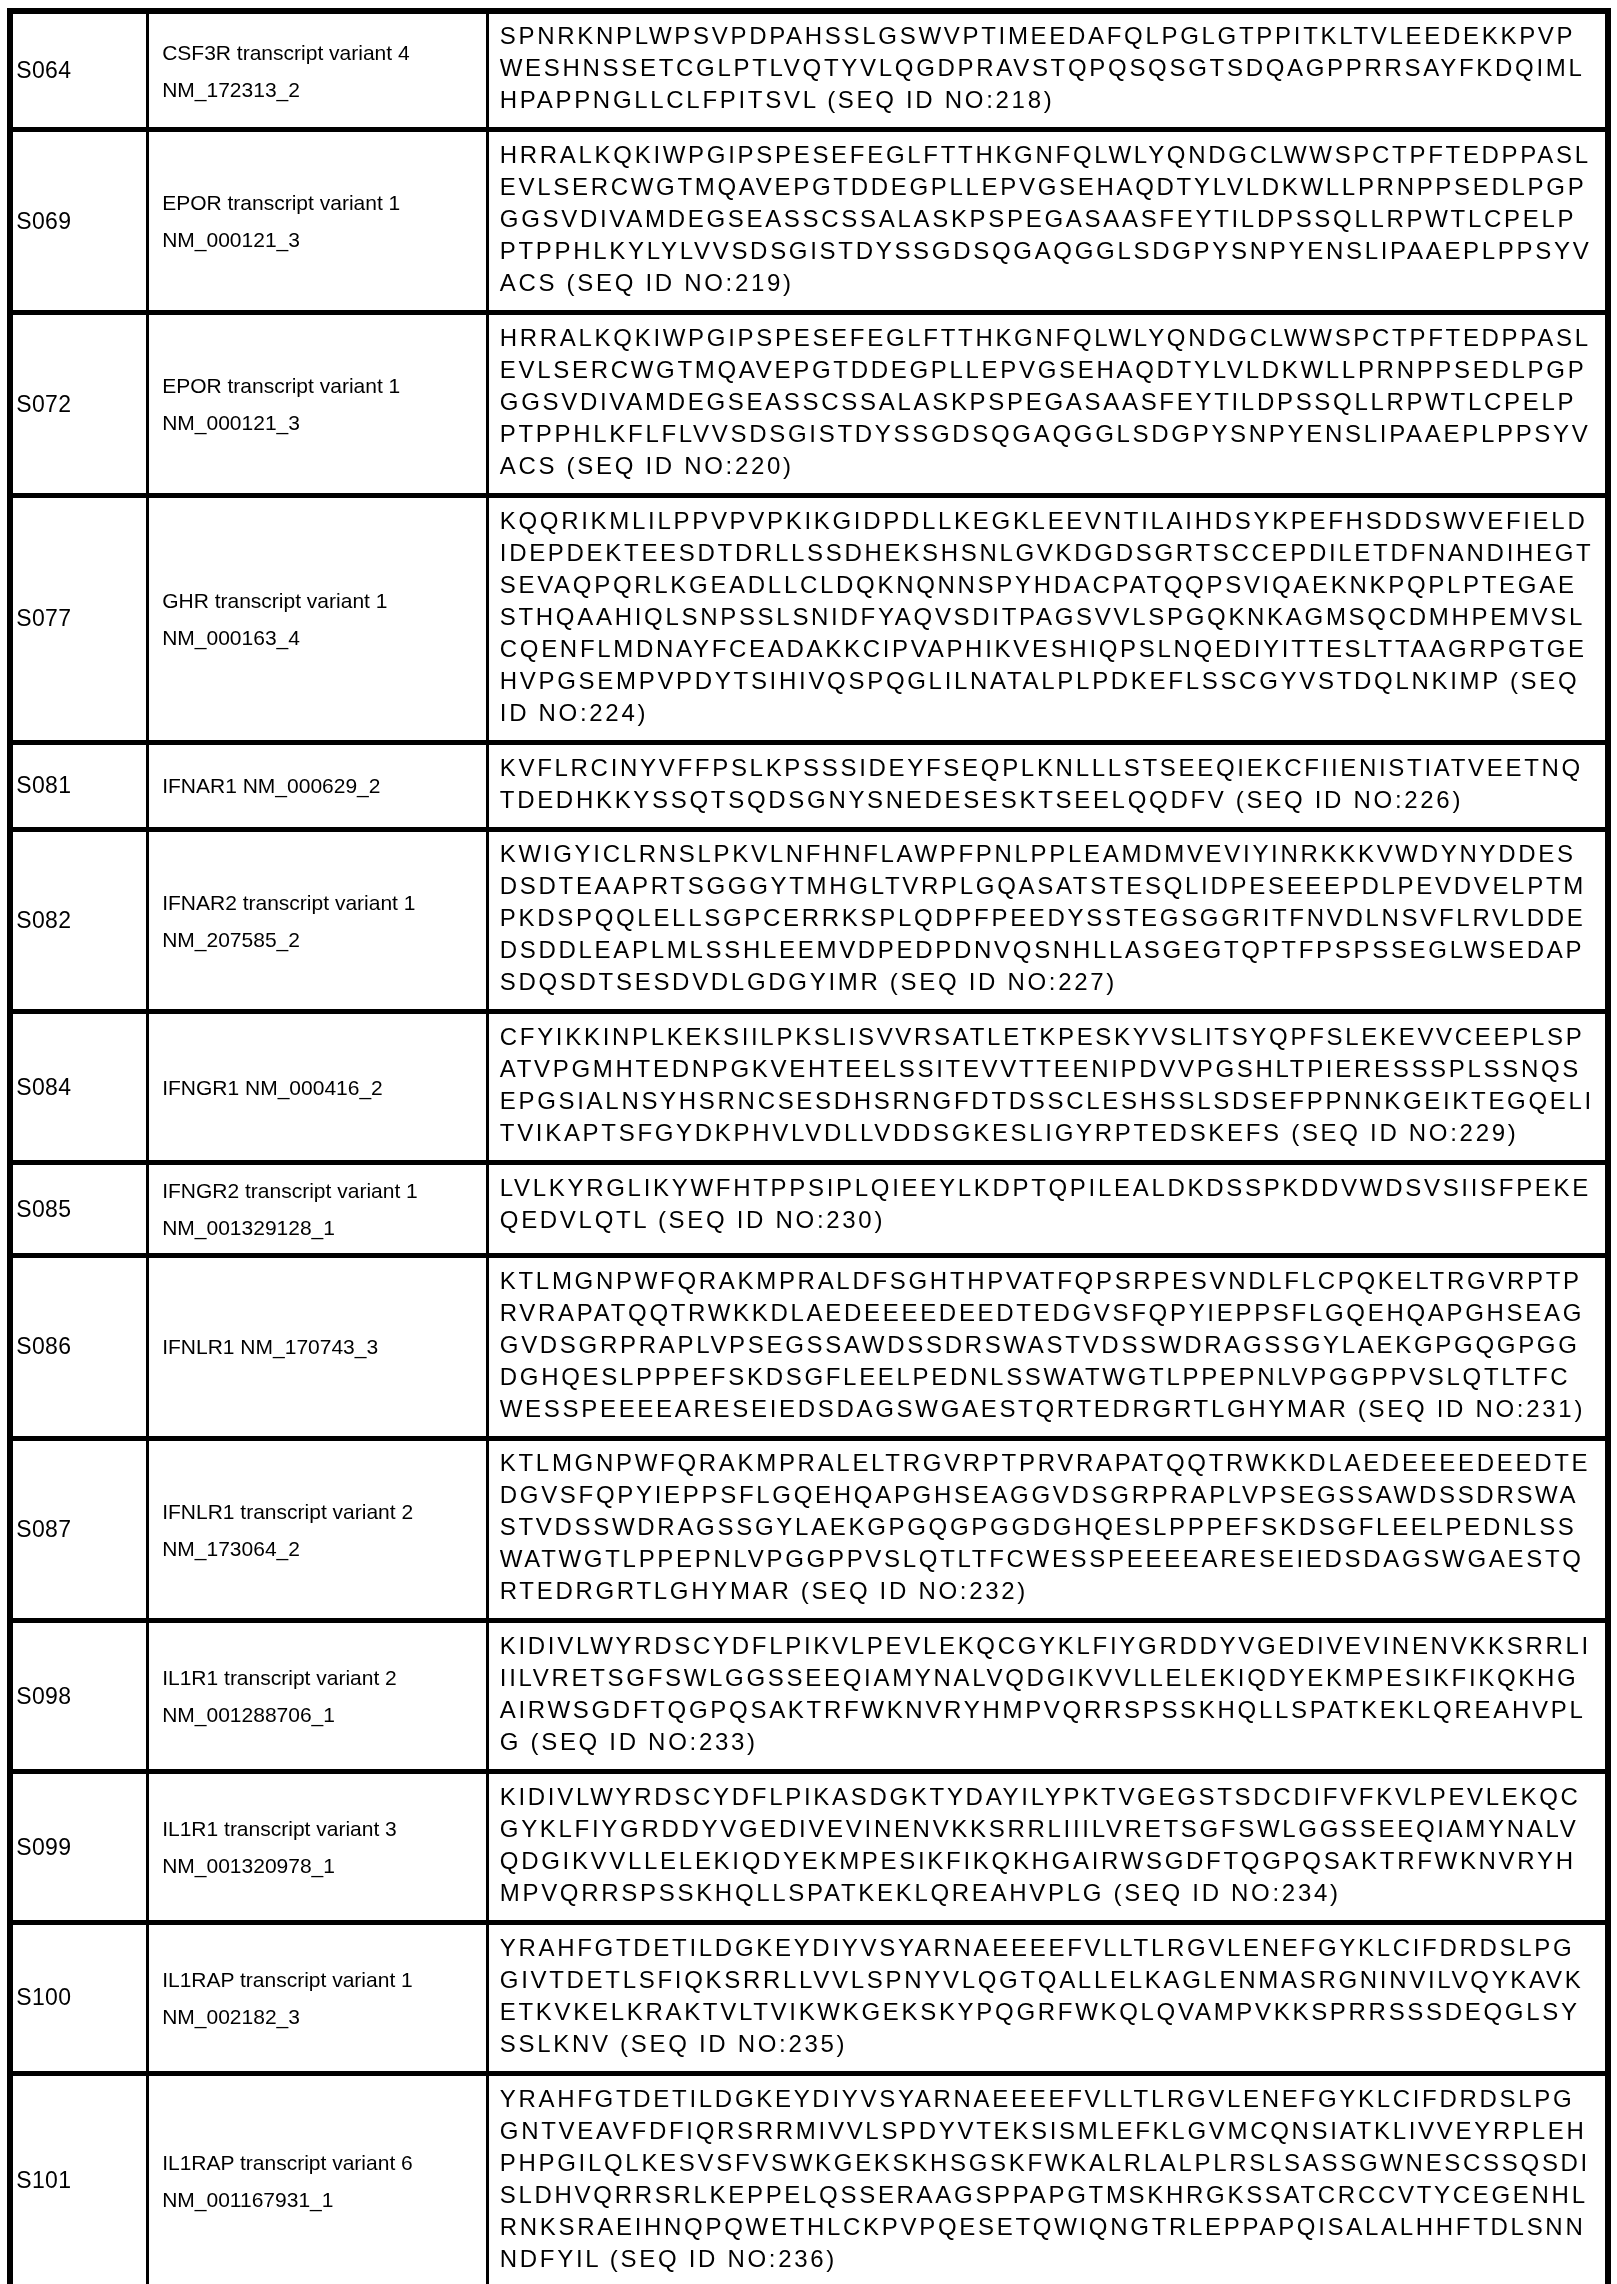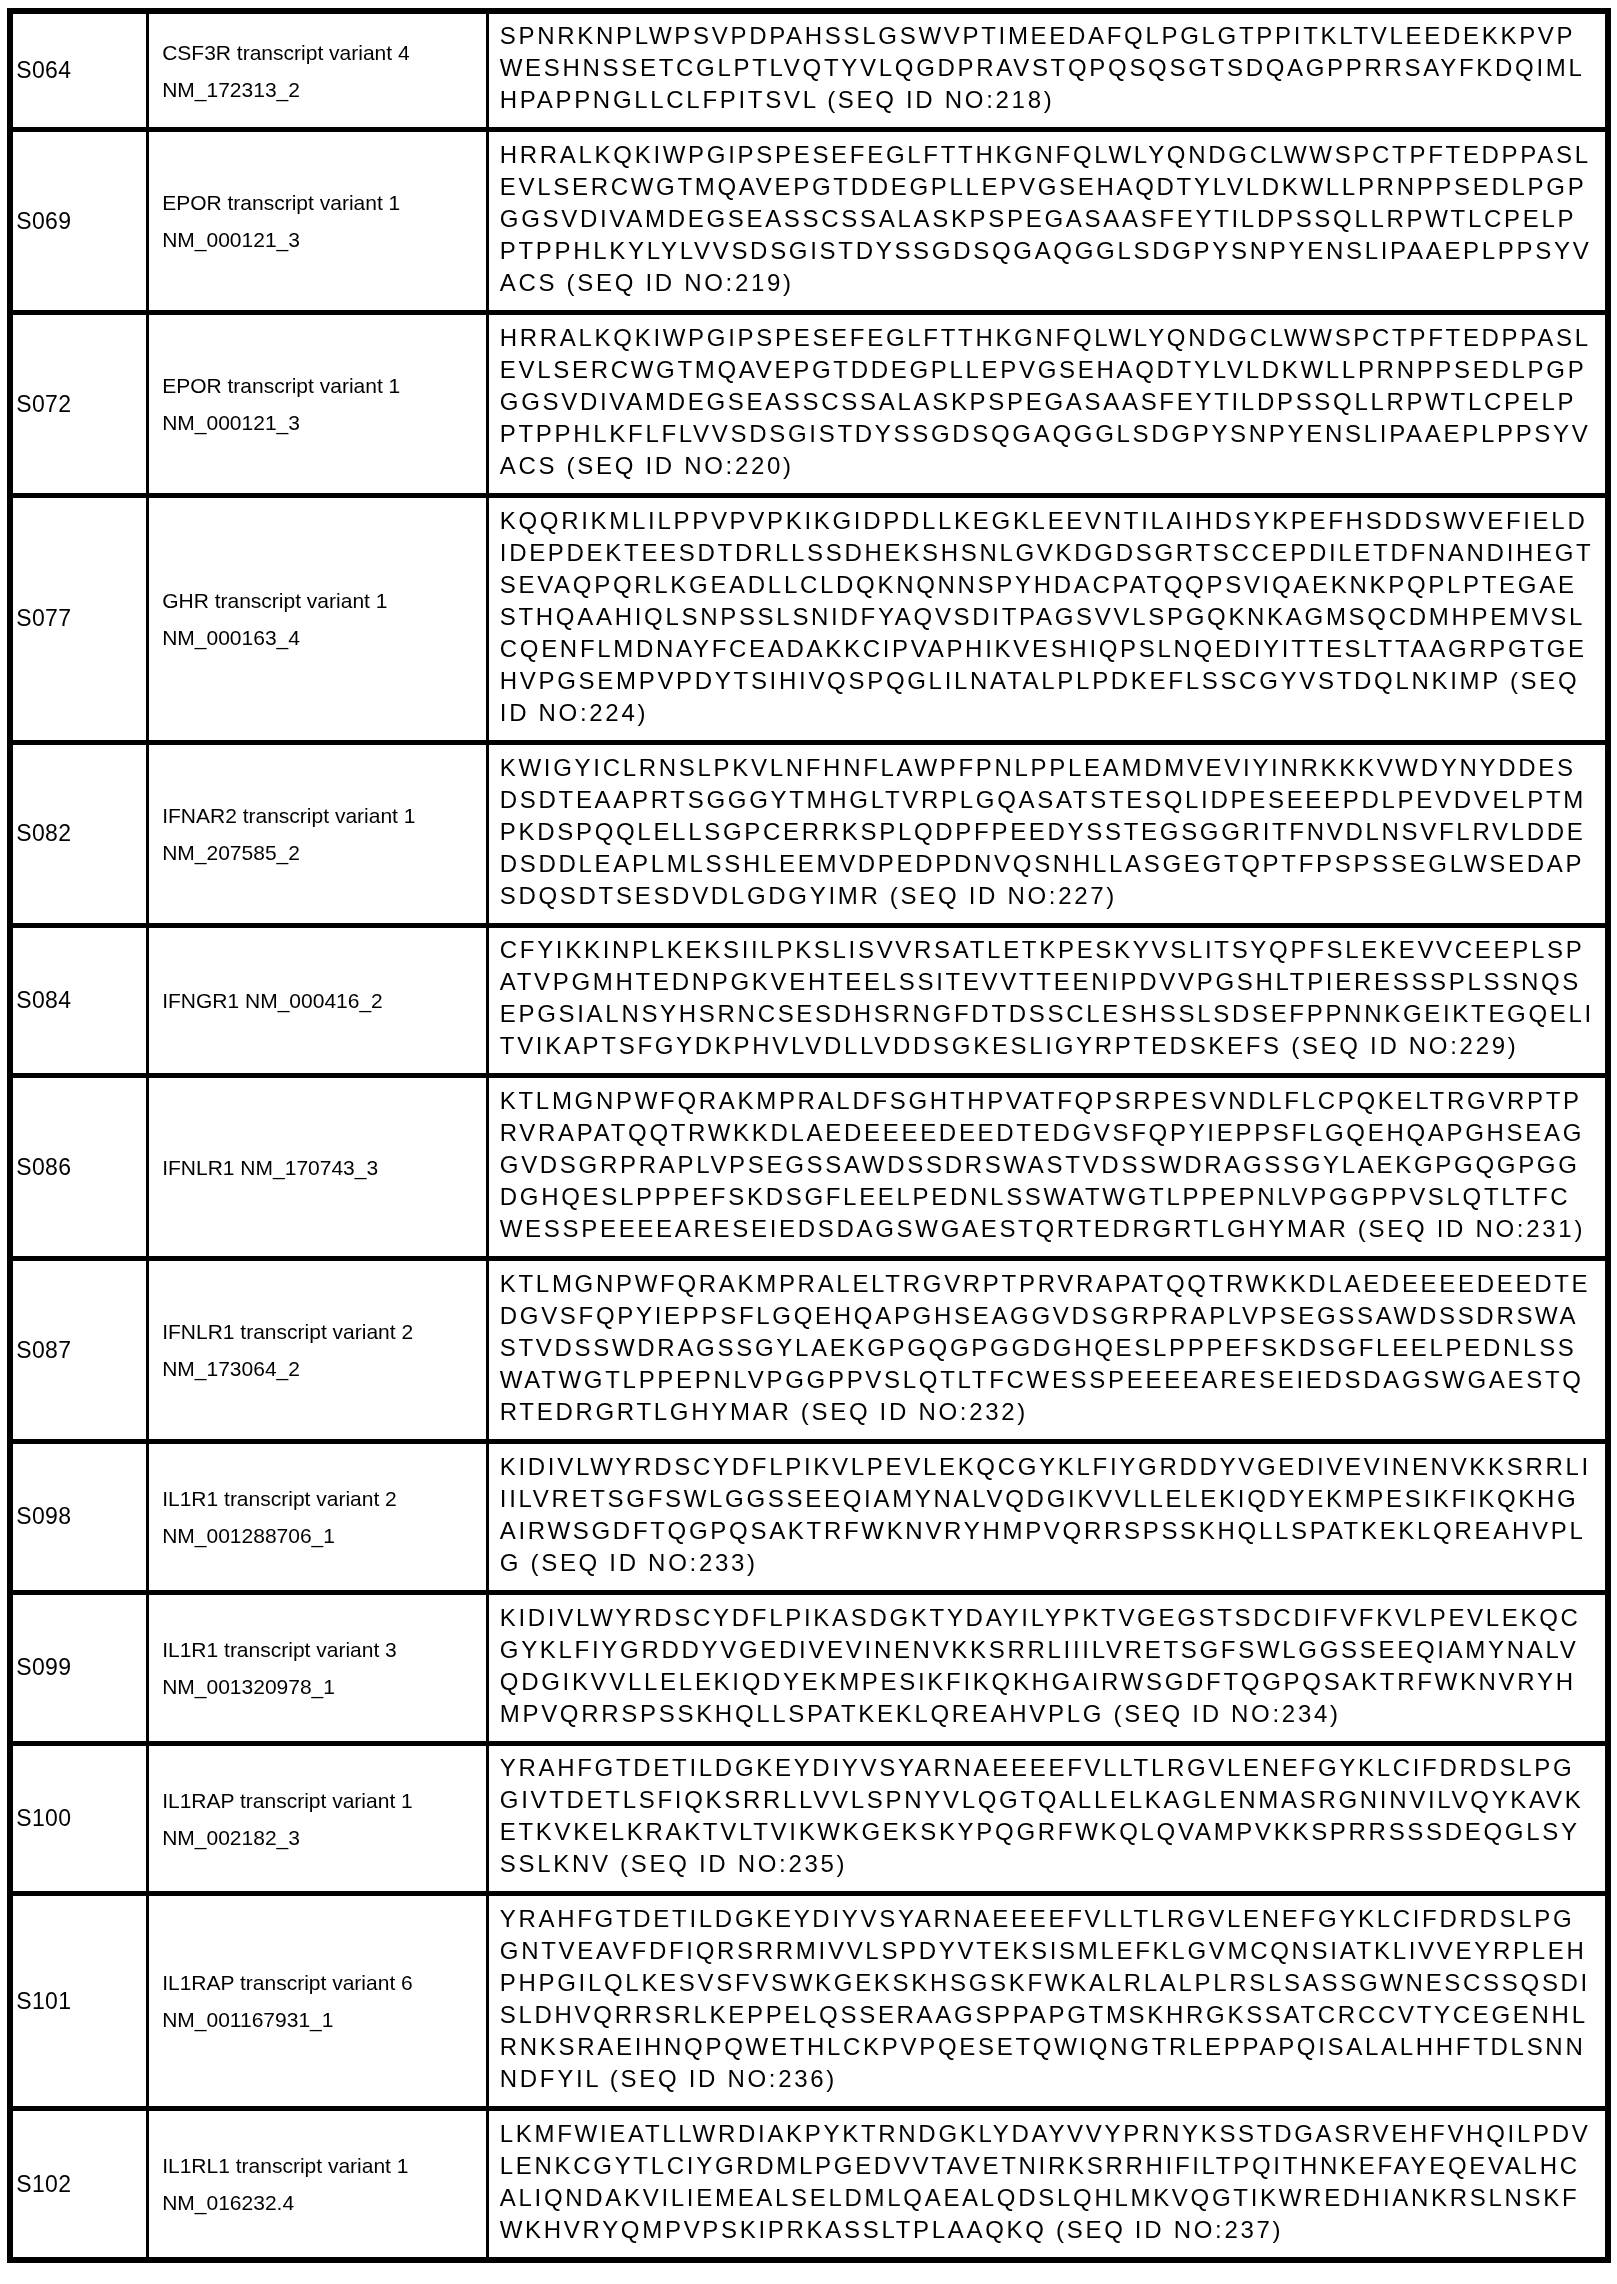--- a/index.html
+++ b/index.html
@@ -82,34 +82,44 @@
 
 
 
   <tr>
     <td class="col-id">S077</td>
     <td class="col-name">GHR transcript variant 1 NM_000163_4</td>
     <td class="col-seq">KQQRIKMLILPPVPVPKIKGIDPDLLKEGKLEEVNTILAIHDSYKPEFHSDDSWVEFIELDIDEPDEKTEESDTDRLLSSDHEKSHSNLGVKDGDSGRTSCCEPDILETDFNANDIHEGTSEVAQPQRLKGEADLLCLDQKNQNNSPYHDACPATQQPSVIQAEKNKPQPLPTEGAESTHQAAHIQLSNPSSLSNIDFYAQVSDITPAGSVVLSPGQKNKAGMSQCDMHPEMVSLCQENFLMDNAYFCEADAKKCIPVAPHIKVESHIQPSLNQEDIYITTESLTTAAGRPGTGEHVPGSEMPVPDYTSIHIVQSPQGLILNATALPLPDKEFLSSCGYVSTDQLNKIMP (SEQ ID NO:224)</td>
   </tr>
 
 
+  <tr>
+    <td class="col-id">S081</td>
+    <td class="col-name">IFNAR1 NM_000629_2</td>
+    <td class="col-seq">KVFLRCINYVFFPSLKPSSSIDEYFSEQPLKNLLLSTSEEQIEKCFIIENISTIATVEETNQTDEDHKKYSSQTSQDSGNYSNEDESESKTSEELQQDFV (SEQ ID NO:226)</td>
+  </tr>
 
   <tr>
     <td class="col-id">S082</td>
     <td class="col-name">IFNAR2 transcript variant 1 NM_207585_2</td>
     <td class="col-seq">KWIGYICLRNSLPKVLNFHNFLAWPFPNLPPLEAMDMVEVIYINRKKKVWDYNYDDESDSDTEAAPRTSGGGYTMHGLTVRPLGQASATSTESQLIDPESEEEPDLPEVDVELPTMPKDSPQQLELLSGPCERRKSPLQDPFPEEDYSSTEGSGGRITFNVDLNSVFLRVLDDEDSDDLEAPLMLSSHLEEMVDPEDPDNVQSNHLLASGEGTQPTFPSPSSEGLWSEDAPSDQSDTSESDVDLGDGYIMR (SEQ ID NO:227)</td>
   </tr>
 
 
   <tr>
     <td class="col-id">S084</td>
     <td class="col-name">IFNGR1 NM_000416_2</td>
     <td class="col-seq">CFYIKKINPLKEKSIILPKSLISVVRSATLETKPESKYVSLITSYQPFSLEKEVVCEEPLSPATVPGMHTEDNPGKVEHTEELSSITEVVTTEENIPDVVPGSHLTPIERESSSPLSSNQSEPGSIALNSYHSRNCSESDHSRNGFDTDSSCLESHSSLSDSEFPPNNKGEIKTEGQELITVIKAPTSFGYDKPHVLVDLLVDDSGKESLIGYRPTEDSKEFS (SEQ ID NO:229)</td>
   </tr>
 
+  <tr>
+    <td class="col-id">S085</td>
+    <td class="col-name">IFNGR2 transcript variant 1 NM_001329128_1</td>
+    <td class="col-seq">LVLKYRGLIKYWFHTPPSIPLQIEEYLKDPTQPILEALDKDSSPKDDVWDSVSIISFPEKEQEDVLQTL (SEQ ID NO:230)</td>
+  </tr>
 
   <tr>
     <td class="col-id">S086</td>
     <td class="col-name">IFNLR1 NM_170743_3</td>
     <td class="col-seq">KTLMGNPWFQRAKMPRALDFSGHTHPVATFQPSRPESVNDLFLCPQKELTRGVRPTPRVRAPATQQTRWKKDLAEDEEEEDEEDTEDGVSFQPYIEPPSFLGQEHQAPGHSEAGGVDSGRPRAPLVPSEGSSAWDSSDRSWASTVDSSWDRAGSSGYLAEKGPGQGPGGDGHQESLPPPEFSKDSGFLEELPEDNLSSWATWGTLPPEPNLVPGGPPVSLQTLTFCWESSPEEEEARESEIEDSDAGSWGAESTQRTEDRGRTLGHYMAR (SEQ ID NO:231)</td>
   </tr>
 
   <tr>
     <td class="col-id">S087</td>
     <td class="col-name">IFNLR1 transcript variant 2 NM_173064_2</td>

